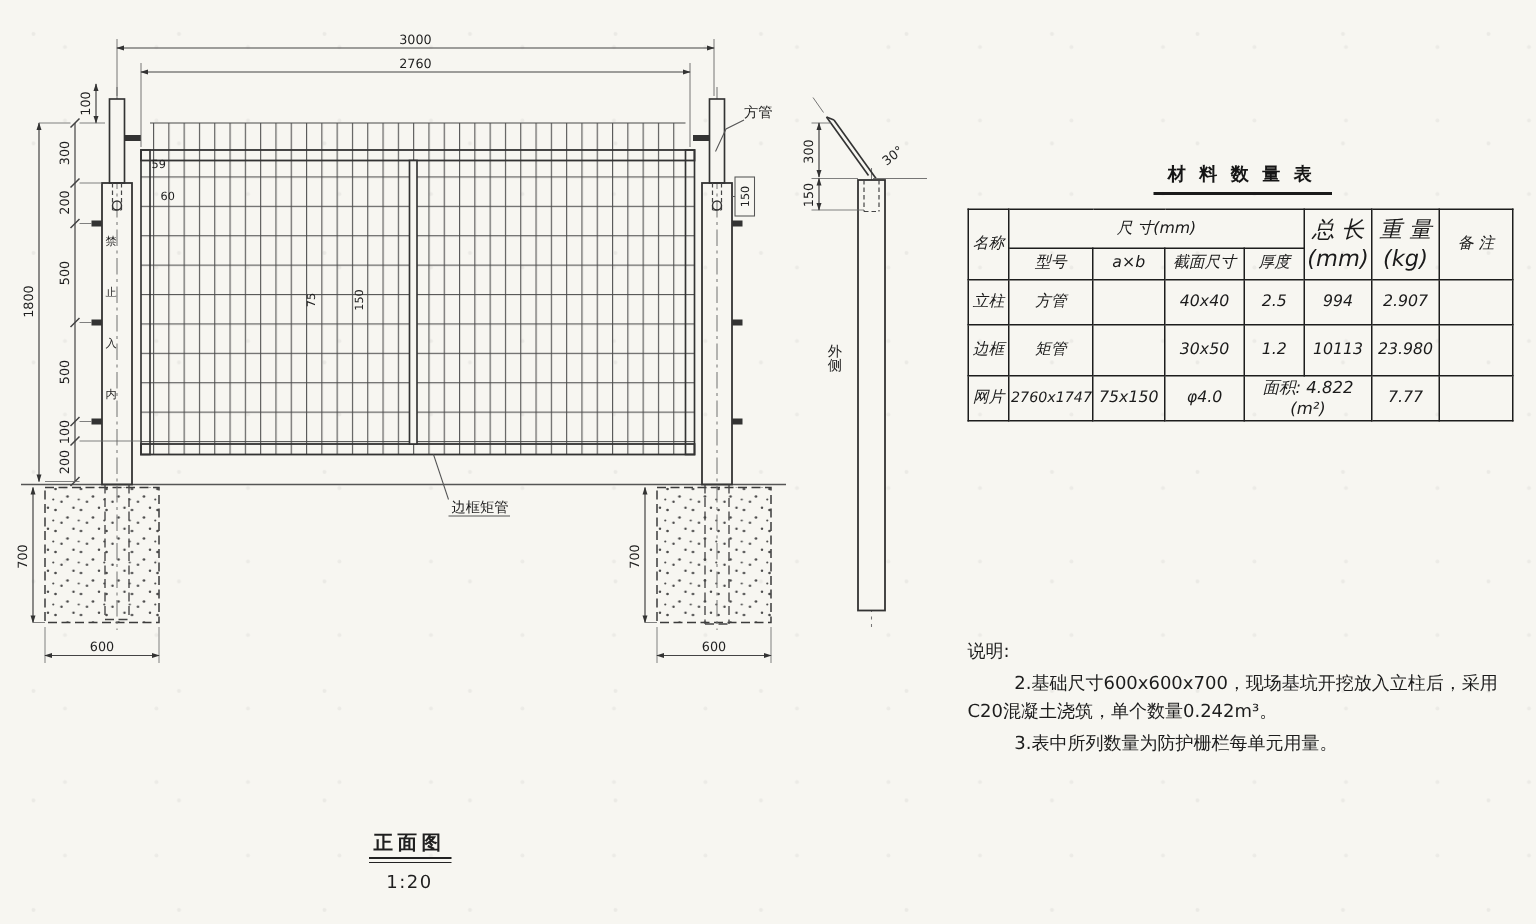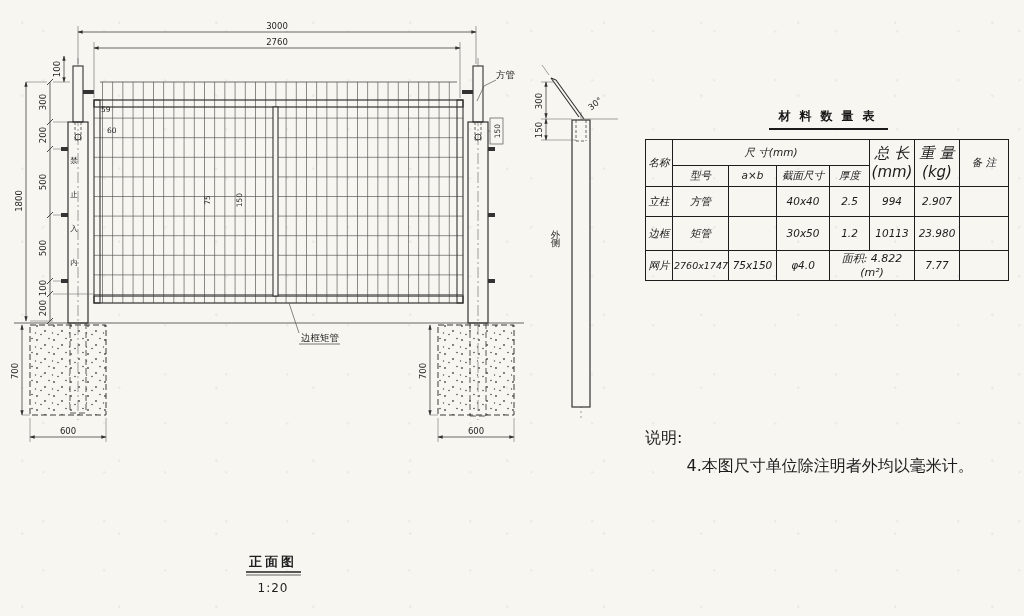--- a/index.html
+++ b/index.html
@@ -28,21 +28,21 @@
   table.mat{border-collapse:collapse;width:363px;table-layout:fixed;}
   table.mat td{
     border:1px solid #1d1d1d;text-align:center;vertical-align:middle;
     padding:0 1px;font-size:10.5px;line-height:1.25;color:#1b1b1b;
     overflow:hidden;
     font-style:italic;
   }
   table.mat{border:1.5px solid #151515;}
   .h2line{display:block;font-size:15px;}
 
-  .notes{position:absolute;left:645px;top:424px;width:372px;font-size:16px;line-height:1.6;color:#1c1c1c;}
+  .notes{position:absolute;left:645px;top:424px;width:372px;font-size:12px;line-height:1.6;color:#1c1c1c;}
   .notes p{margin:1px 0;text-indent:2.6em;}
   .notes .nheading{text-indent:0;margin-bottom:2px;}
 </style>
 </head>
 <body>
 
 <svg width="1024" height="616" viewBox="0 0 1024 616" style="position:absolute;left:0;top:0;">
   <defs>
     <marker id="ar" viewBox="0 0 10 10" refX="9" refY="5" markerWidth="6.5" markerHeight="6.5" orient="auto-start-reverse">
       <path d="M0 1.8L10 5L0 8.2z" fill="#333"></path>
@@ -296,14 +296,15 @@
         <td colspan="2" style="font-size:11px">面积: 4.822 (m²)</td>
         <td>7.77</td>
         <td></td>
       </tr>
     </tbody>
   </table>
 </div>
 
 <div class="notes">
   <p class="nheading">说明:</p>
-  <p>4.本图尺寸单位除注明者外均以毫米计。</p>
+  <p>2.基础尺寸600x600x700，现场基坑开挖放入立柱后，采用C20混凝土浇筑，单个数量0.242m³。</p>
+  <p>3.表中所列数量为防护栅栏每单元用量。</p>
 </div>
 
 </body></html>

